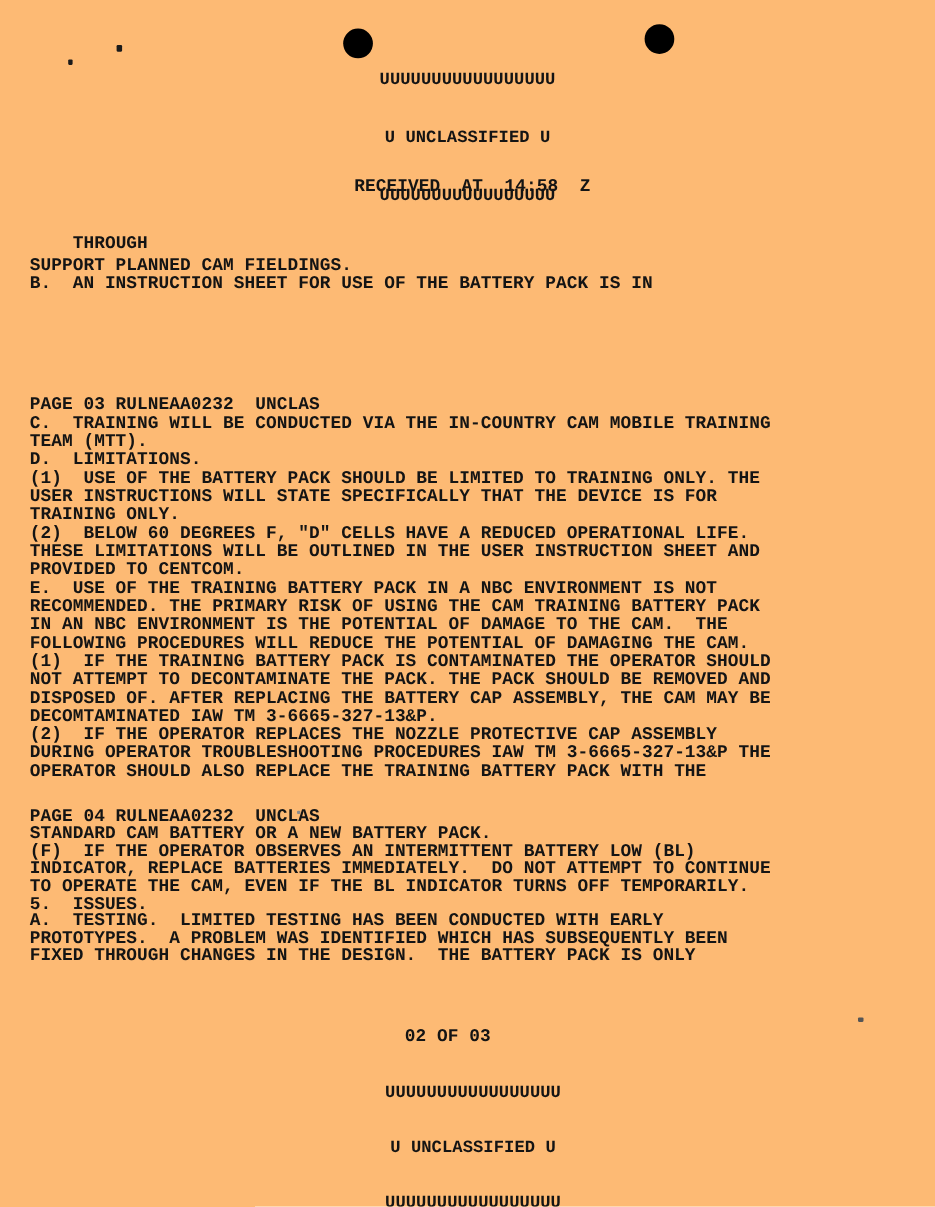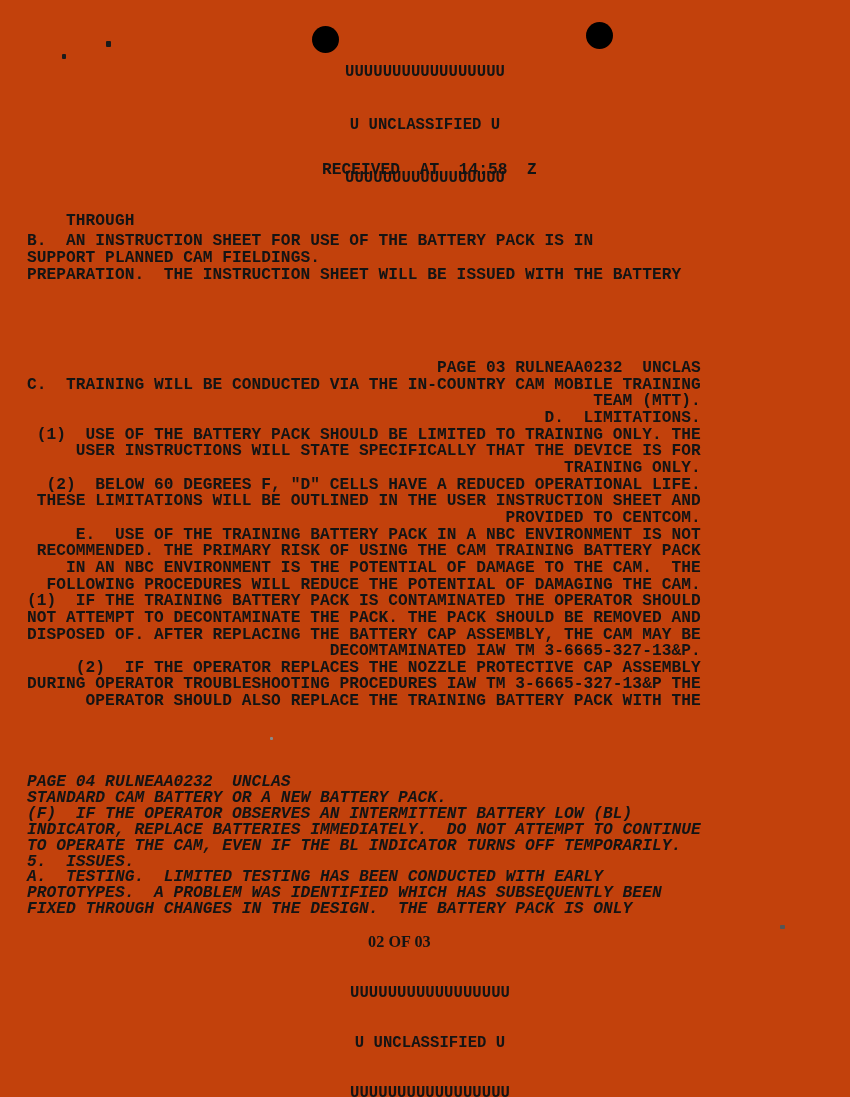--- a/index.html
+++ b/index.html
@@ -4,21 +4,21 @@
 <style>
   html, body {
     margin: 0;
     padding: 0;
     background: #ffffff;
   }
   .doc {
     position: relative;
     width: 850px;
     height: 1097px;
-    background: #c2410c;
+    background: #fdba74;
     overflow: hidden;
     font-family: "Liberation Mono", "DejaVu Sans Mono", monospace;
   }
   .txt {
     font-size: 16.2px;
     font-weight: 700;
     color: #141414;
     letter-spacing: 0.05px;
     white-space: pre;
   }
@@ -42,21 +42,20 @@
     width: 172px;
     text-align: center;
     line-height: 16.8px;
     font-size: 15.6px;
   }
   .page-indicator {
     position: absolute;
     left: 368px;
     top: 934px;
     line-height: 17px;
-    font-family: Liberation Serif, serif;
   }
 
   .received {
     position: absolute;
     left: 322px;
     top: 162px;
     line-height: 17px;
   }
   .priority-row {
     position: absolute;
@@ -66,22 +65,22 @@
     line-height: 17px;
   }
   .priority-row .routing {
     position: absolute;
     left: 191px;
     top: 0;
   }
 
   .block { position: absolute; left: 27px; }
   .para-b  { top: 233px;  line-height: 17.2px; }
-  .page-03 { top: 360px;  line-height: 16.65px; text-align: right; }
-  .page-04 { top: 775px;  line-height: 15.9px; font-style: italic; }
+  .page-03 { top: 360px;  line-height: 16.65px; }
+  .page-04 { top: 735px;  line-height: 15.9px; }
 
   
   .punch {
     position: absolute;
     background: #000;
     border-radius: 50%;
   }
   .punch-left  { left: 312px; top: 26px; width: 27px; height: 27px; }
   .punch-right { left: 586px; top: 22px; width: 27px; height: 27px; }
   .speck { position: absolute; background: #1a1a1a; border-radius: 1px; }
@@ -107,21 +106,21 @@
     <div class="line">U UNCLASSIFIED U</div>
     <div class="line">UUUUUUUUUUUUUUUUU</div>
   </div>
 
   <div class="txt received">RECEIVED  AT  14:58  Z</div>
 
   <div class="txt priority-row">
     <span>THROUGH</span>
   </div>
 
-  <div class="txt block para-b"><div class="line">B.  AN INSTRUCTION SHEET FOR USE OF THE BATTERY PACK IS IN</div><div class="line">SUPPORT PLANNED CAM FIELDINGS.</div><div class="line">PREPARATION.  THE INSTRUCTION SHEET WILL BE ISSUED WITH THE BATTERY</div></div>
+  <div class="txt block para-b"><div class="line">SUPPORT PLANNED CAM FIELDINGS.</div><div class="line">B.  AN INSTRUCTION SHEET FOR USE OF THE BATTERY PACK IS IN</div></div>
 
   <div class="txt block page-03"><div class="line">PAGE 03 RULNEAA0232  UNCLAS</div><div class="line">C.  TRAINING WILL BE CONDUCTED VIA THE IN-COUNTRY CAM MOBILE TRAINING</div><div class="line">TEAM (MTT).</div><div class="line">D.  LIMITATIONS.</div><div class="line">(1)  USE OF THE BATTERY PACK SHOULD BE LIMITED TO TRAINING ONLY. THE</div><div class="line">USER INSTRUCTIONS WILL STATE SPECIFICALLY THAT THE DEVICE IS FOR</div><div class="line">TRAINING ONLY.</div><div class="line">(2)  BELOW 60 DEGREES F, "D" CELLS HAVE A REDUCED OPERATIONAL LIFE.</div><div class="line">THESE LIMITATIONS WILL BE OUTLINED IN THE USER INSTRUCTION SHEET AND</div><div class="line">PROVIDED TO CENTCOM.</div><div class="line">E.  USE OF THE TRAINING BATTERY PACK IN A NBC ENVIRONMENT IS NOT</div><div class="line">RECOMMENDED. THE PRIMARY RISK OF USING THE CAM TRAINING BATTERY PACK</div><div class="line">IN AN NBC ENVIRONMENT IS THE POTENTIAL OF DAMAGE TO THE CAM.  THE</div><div class="line">FOLLOWING PROCEDURES WILL REDUCE THE POTENTIAL OF DAMAGING THE CAM.</div><div class="line">(1)  IF THE TRAINING BATTERY PACK IS CONTAMINATED THE OPERATOR SHOULD</div><div class="line">NOT ATTEMPT TO DECONTAMINATE THE PACK. THE PACK SHOULD BE REMOVED AND</div><div class="line">DISPOSED OF. AFTER REPLACING THE BATTERY CAP ASSEMBLY, THE CAM MAY BE</div><div class="line">DECOMTAMINATED IAW TM 3-6665-327-13&amp;P.</div><div class="line">(2)  IF THE OPERATOR REPLACES THE NOZZLE PROTECTIVE CAP ASSEMBLY</div><div class="line">DURING OPERATOR TROUBLESHOOTING PROCEDURES IAW TM 3-6665-327-13&amp;P THE</div><div class="line">OPERATOR SHOULD ALSO REPLACE THE TRAINING BATTERY PACK WITH THE</div></div>
 
   <div class="txt block page-04"><div class="line">PAGE 04 RULNEAA0232  UNCLAS</div><div class="line">STANDARD CAM BATTERY OR A NEW BATTERY PACK.</div><div class="line">(F)  IF THE OPERATOR OBSERVES AN INTERMITTENT BATTERY LOW (BL)</div><div class="line">INDICATOR, REPLACE BATTERIES IMMEDIATELY.  DO NOT ATTEMPT TO CONTINUE</div><div class="line">TO OPERATE THE CAM, EVEN IF THE BL INDICATOR TURNS OFF TEMPORARILY.</div><div class="line">5.  ISSUES.</div><div class="line">A.  TESTING.  LIMITED TESTING HAS BEEN CONDUCTED WITH EARLY</div><div class="line">PROTOTYPES.  A PROBLEM WAS IDENTIFIED WHICH HAS SUBSEQUENTLY BEEN</div><div class="line">FIXED THROUGH CHANGES IN THE DESIGN.  THE BATTERY PACK IS ONLY</div></div>
 
   <div class="txt page-indicator">02 OF 03</div>
   <div class="txt banner-bottom">
     <div class="line">UUUUUUUUUUUUUUUUU</div>
     <div class="line">U UNCLASSIFIED U</div>
     <div class="line">UUUUUUUUUUUUUUUUU</div>

